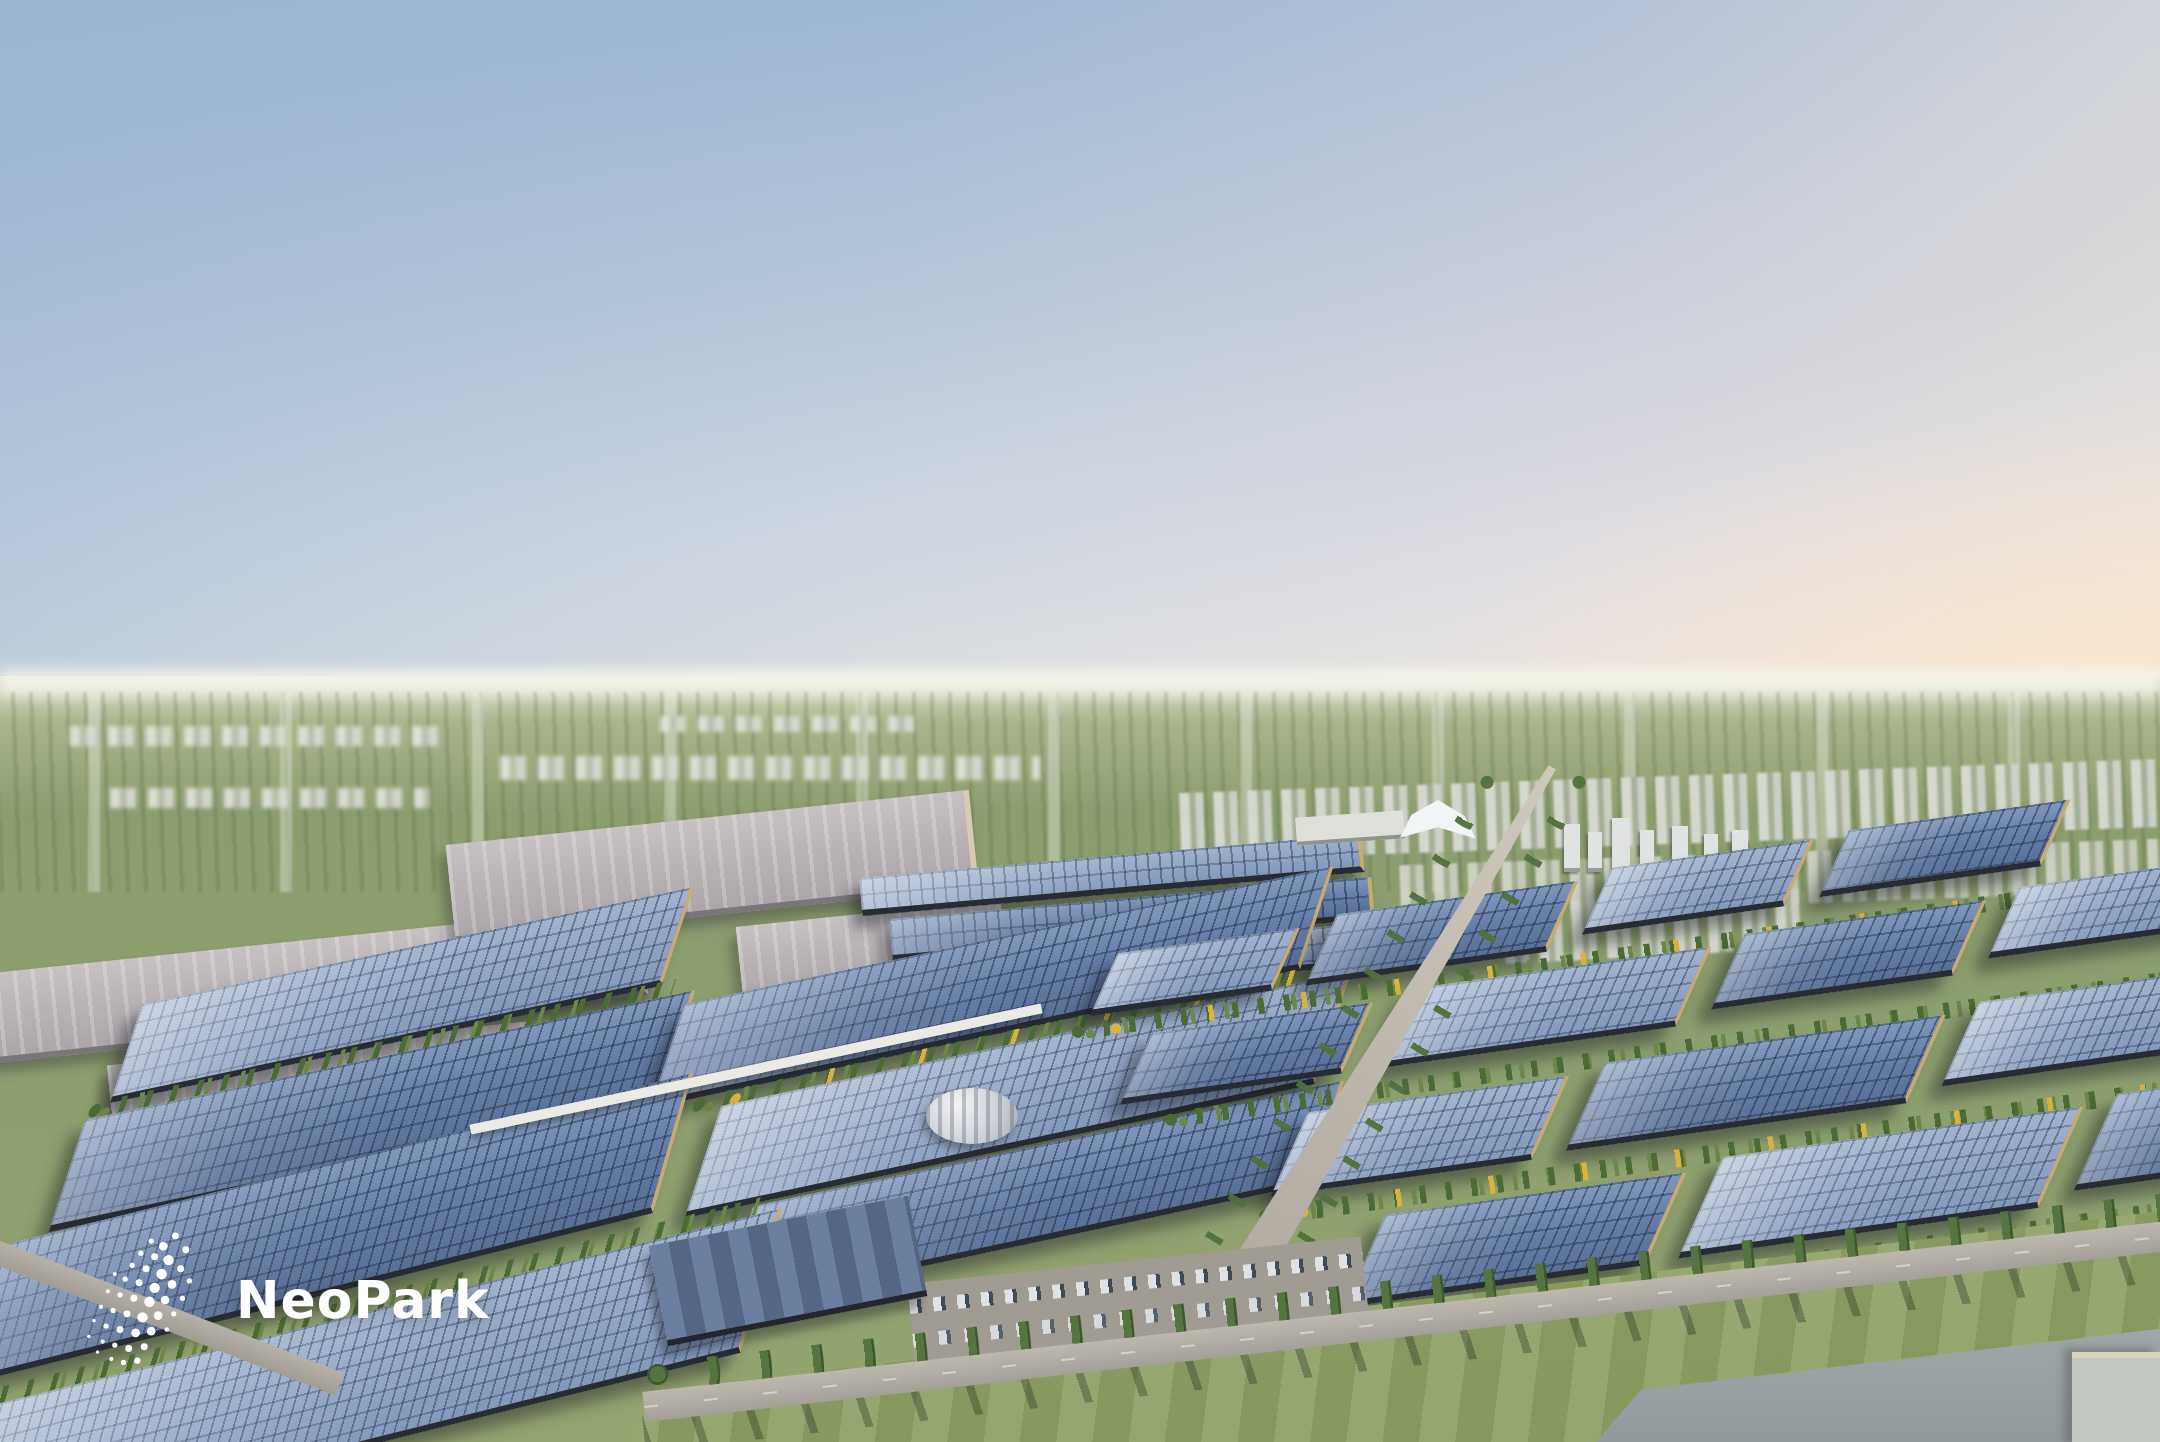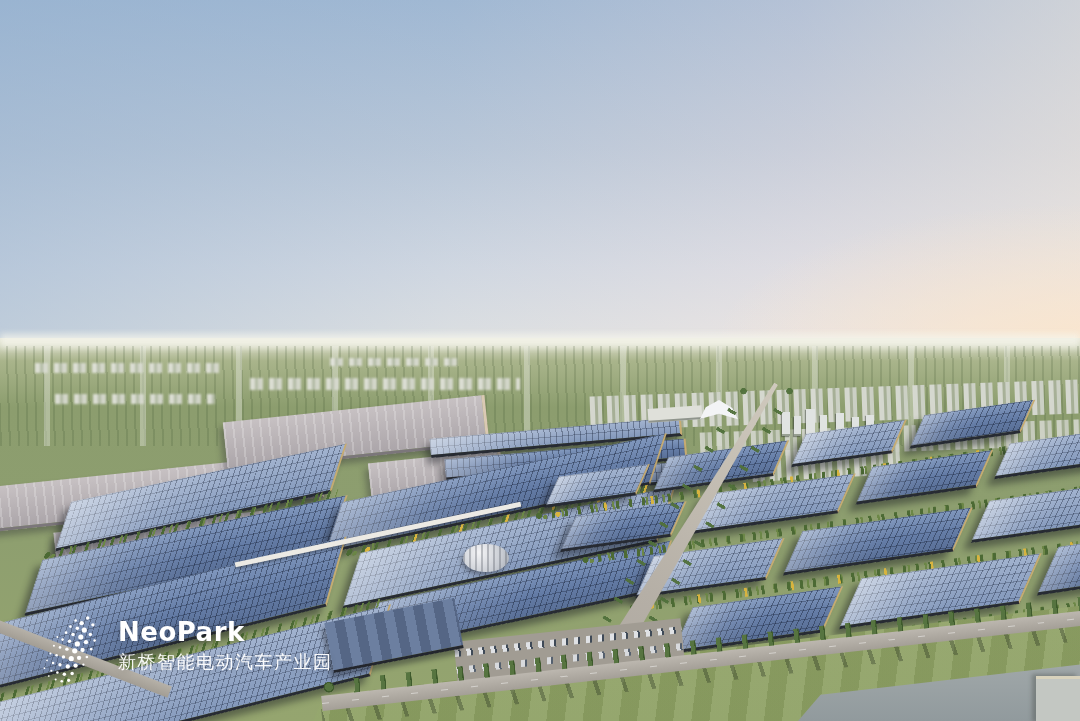--- a/index.html
+++ b/index.html
@@ -149,21 +149,21 @@
   .tent{
     left:700px;top:400px;width:38px;height:21px;z-index:6;background:#f3f4f6;
     clip-path:polygon(0 90%,15% 35%,50% 0,85% 38%,100% 92%,50% 65%);
     filter:drop-shadow(0 2px 1px rgba(0,0,0,.3));
   }
 
   
   .logo{left:34px;top:608px;z-index:50;color:var(--logo-text,#fff);display:flex;align-items:flex-start;}
   .logo svg{display:block;}
   .logo-text{margin-left:6px;margin-top:10px;text-shadow:0 1px 8px rgba(0,0,0,.28);}
-  .brand{font-size:26px;font-weight:700;letter-spacing:.5px;line-height:28px;}
+  .brand{font-size:26px;font-weight:700;letter-spacing:.5px;line-height:28px;margin-top:19px;}
   .subtitle{margin-top:5px;font-size:18px;letter-spacing:1.5px;opacity:.95;line-height:22px;}
 </style>
 </head>
 <body>
 
 <div id="scene">
 
   <div class="abs sky"></div>
   <div class="abs haze"></div>
   <div class="abs ground"></div>
@@ -294,17 +294,16 @@
           <circle cx="40" cy="80" r="1.8"></circle>
         <circle cx="32" cy="81" r="1.5"></circle>
           <circle cx="25" cy="79" r="1.2"></circle>
           <circle cx="15" cy="57" r="1"></circle>
         <circle cx="12" cy="66" r="1"></circle>
           <circle cx="17" cy="75" r="1"></circle>
       </g>
     </svg>
     <div class="logo-text">
       <div class="brand">NeoPark</div>
-      <div class="subtitle">新桥智能电动汽车产业园</div>
     </div>
   </div>
 
 </div>
 
 </body></html>

